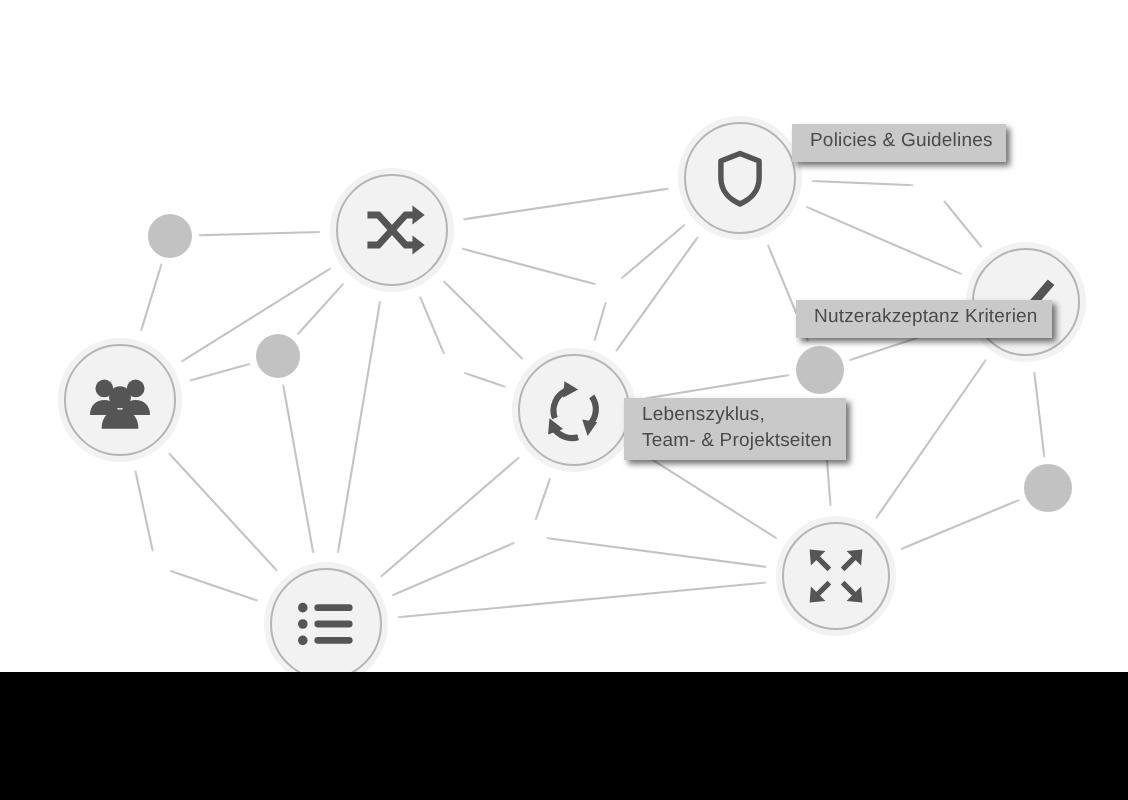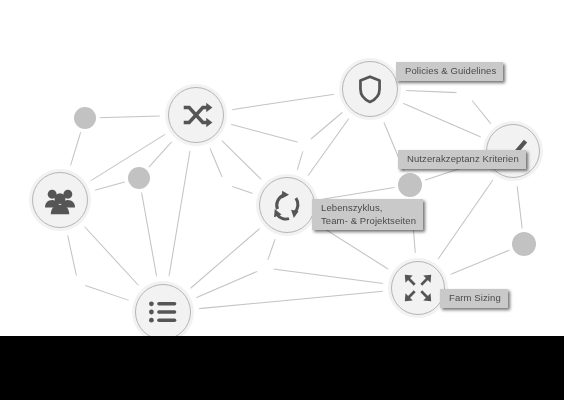--- a/index.html
+++ b/index.html
@@ -227,16 +227,15 @@
           <g transform="translate(496.5,134.5) scale(0.33)">
             <path d="M14 52 L40 76 L88 20" fill="none" stroke="#555555" stroke-width="13" stroke-linecap="butt" stroke-linejoin="miter"></path>
           </g>
         </g>
       </g>
     </svg>
   <div class="label-layer" id="labels">
       <div class="node-label" style="left: 396px; top: 62px;">Policies &amp; Guidelines</div>
       <div class="node-label" style="left: 312px; top: 199px;">Lebenszyklus,
 Team- &amp; Projektseiten</div>
-      <div class="node-label" style="left: 440px; top: 289px;">Farm Sizing</div>
       <div class="node-label" style="left: 365px; top: 150px; margin-left: 33px;">Nutzerakzeptanz Kriterien</div>
     </div>
 </div>
 
 </body></html>

